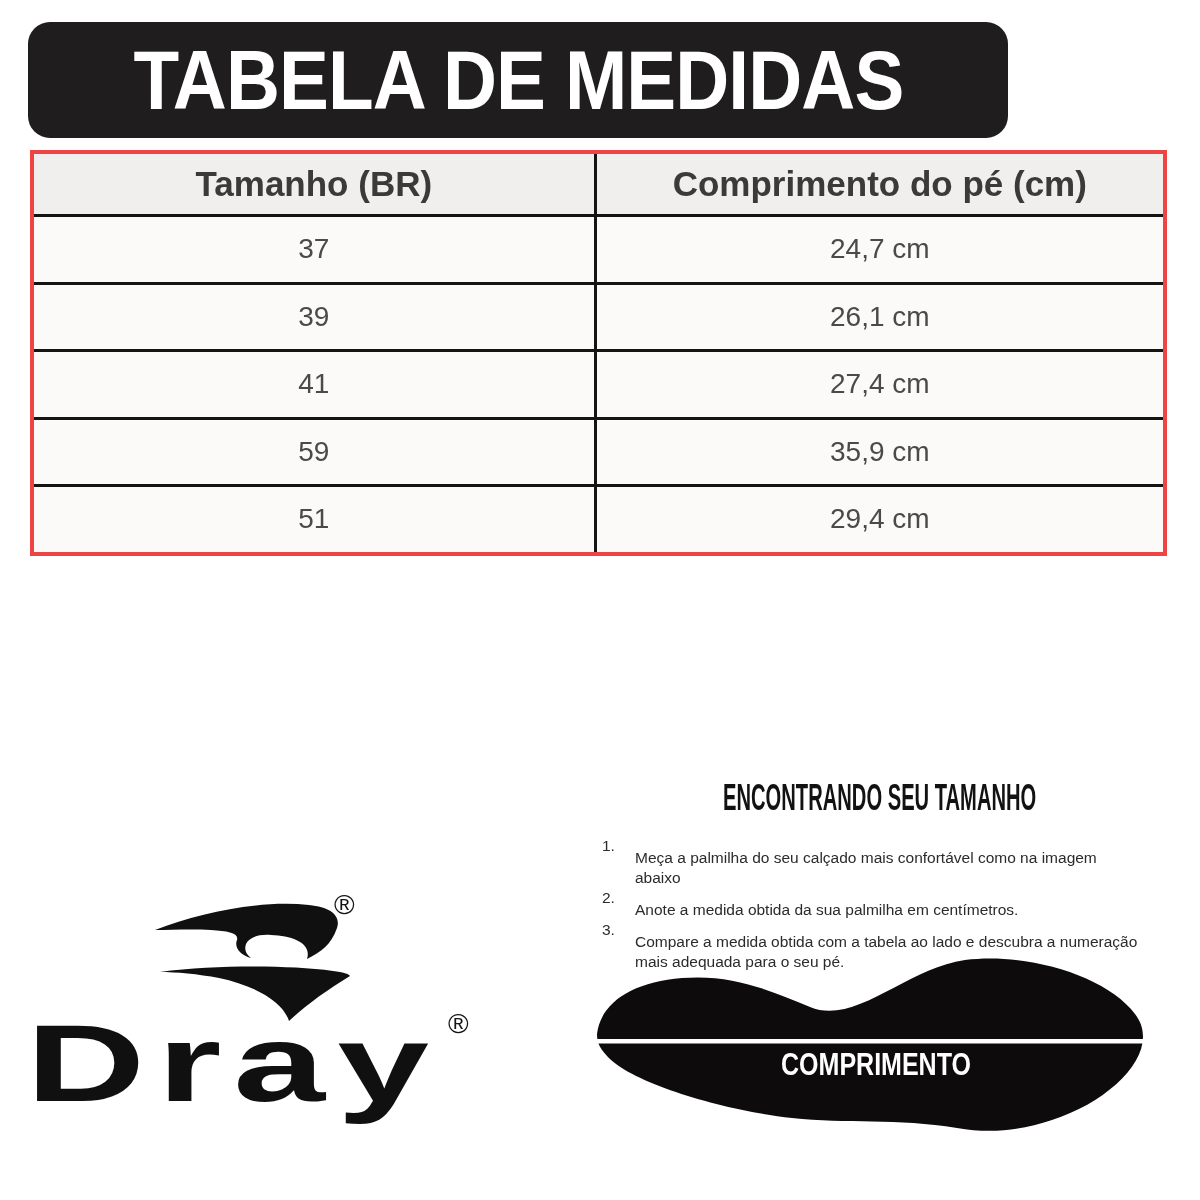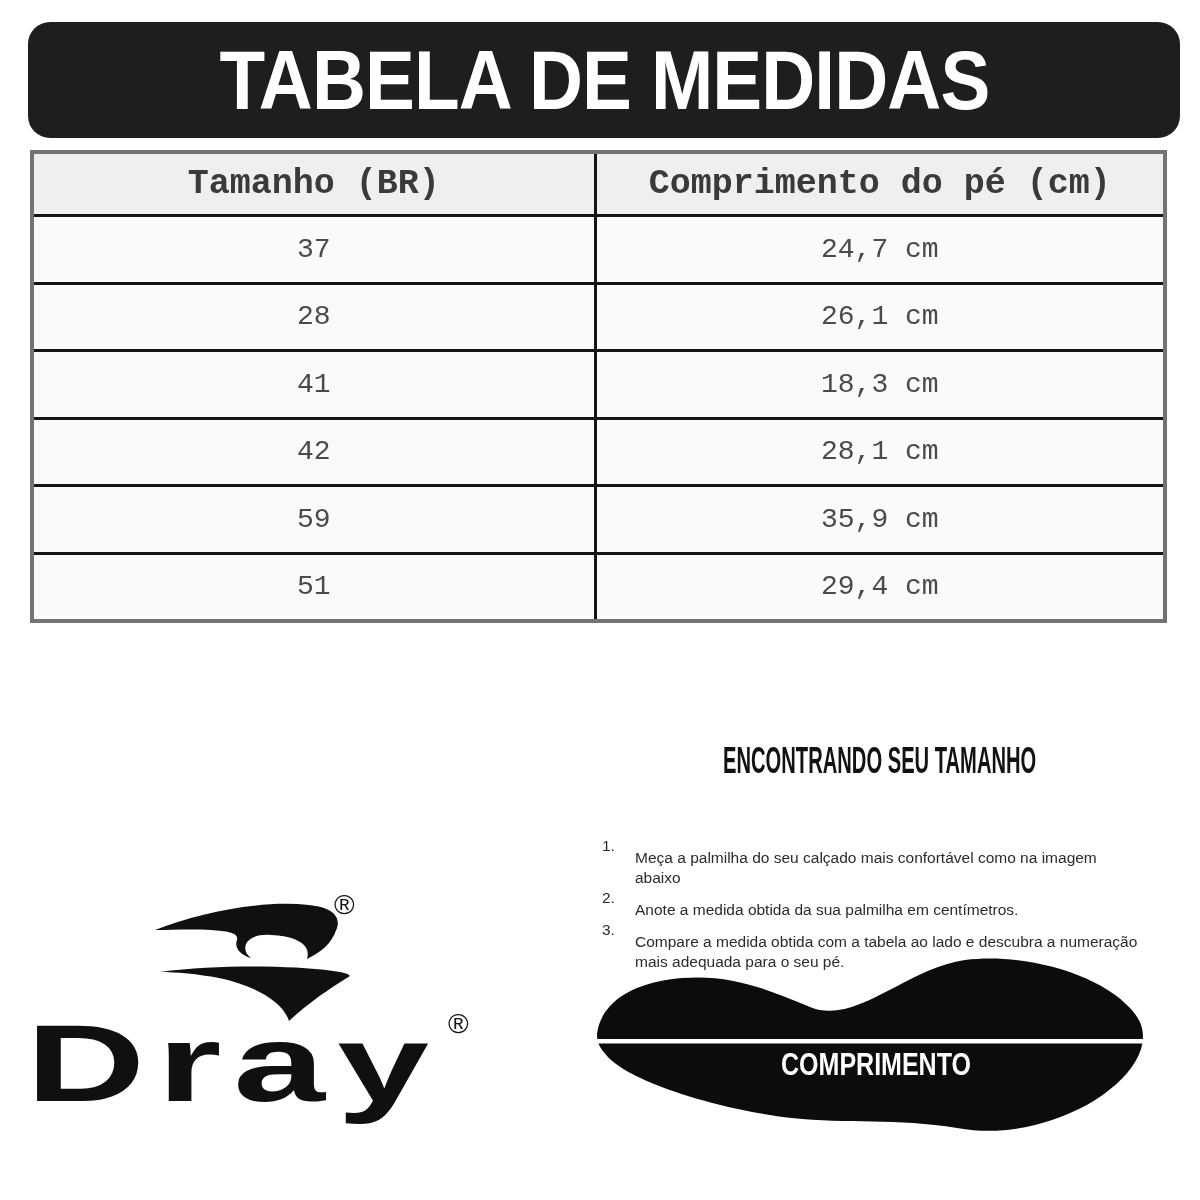--- a/index.html
+++ b/index.html
@@ -1,44 +1,44 @@
 <!DOCTYPE html>
 <html><head>
 <meta charset="utf-8">
 <style>
   html,body{margin:0;padding:0;background:#ffffff;}
   body{width:1200px;height:1200px;position:relative;font-family:"Liberation Sans","DejaVu Sans",sans-serif;overflow:hidden;}
 
   
-  .banner{position:absolute;left:28px;top:22px;width:1152px;height:116px;
+  .banner{position:absolute;left:28px;top:22px;width:980px;height:116px;
     background:#201d1e;border-radius:22px;display:flex;align-items:center;justify-content:center;}
   .banner .title{color:#ffffff;font-size:84px;font-weight:bold;line-height:1;
     white-space:nowrap;display:inline-block;transform:scaleX(0.89);transform-origin:center;
     letter-spacing:-1px;}
 
   
   table.size-table{position:absolute;left:30px;top:150px;width:1137px;
     border-collapse:collapse;table-layout:fixed;}
   table.size-table td{border:3px solid #141414;text-align:center;vertical-align:middle;}
-  table.size-table{border:4px solid #737373;font-family:Liberation Mono, monospace;}
+  table.size-table{border:4px solid #ef4444;}
   table.size-table tr.head td{height:58px;background:#f0efed;color:#3a3a3a;
     font-weight:bold;font-size:35px;}
   table.size-table tr.data td{height:62.5px;background:#fbfaf9;color:#4a4a4a;font-size:28px;}
   td.col-size{width:49.7%;}
   td.col-length{width:50.3%;}
 
   
   .logo-emblem{position:absolute;left:131px;top:880px;width:242px;height:158px;}
   .reg-emblem{position:absolute;left:334px;top:891px;font-size:28px;color:#141414;line-height:1;}
   .wordmark{position:absolute;left:26px;top:1008px;font-size:110px;font-weight:bold;color:#101010;
     line-height:1;letter-spacing:8px;transform:scaleX(1.5);transform-origin:left top;white-space:nowrap;}
   .reg-word{position:absolute;left:448px;top:1010px;font-size:28px;color:#141414;line-height:1;}
 
   
-  .instr-heading{position:absolute;left:600px;top:742px;width:460px;text-align:center;
+  .instr-heading{position:absolute;left:600px;top:779px;width:460px;text-align:center;
     font-size:36px;font-weight:bold;color:#121212;line-height:38px;white-space:nowrap;}
   .instr-heading .squeeze{display:inline-block;transform:scaleX(0.56);transform-origin:center;}
   .instr-list{position:absolute;left:602px;top:836px;width:545px;font-size:15.5px;
     color:#2b2b2b;line-height:20px;}
   .instr-item{display:flex;}
   .instr-item .num{width:33px;flex:0 0 33px;}
   .instr-item .txt{width:505px;margin-top:12px;}
 
   
   .insole{position:absolute;left:597px;top:956px;width:546px;height:184px;}
@@ -55,30 +55,26 @@
   <tbody>
     <tr class="head">
       <td class="col-size">Tamanho (BR)</td>
       <td class="col-length">Comprimento do pé (cm)</td>
     </tr>
     <tr class="data">
       <td class="col-size">37</td>
       <td class="col-length">24,7 cm</td>
     </tr>
     <tr class="data">
-      <td class="col-size">28</td>
+      <td class="col-size">39</td>
       <td class="col-length">26,1 cm</td>
     </tr>
     <tr class="data">
       <td class="col-size">41</td>
-      <td class="col-length">18,3 cm</td>
-    </tr>
-    <tr class="data">
-      <td class="col-size">42</td>
-      <td class="col-length">28,1 cm</td>
+      <td class="col-length">27,4 cm</td>
     </tr>
     <tr class="data">
       <td class="col-size">59</td>
       <td class="col-length">35,9 cm</td>
     </tr>
     <tr class="data">
       <td class="col-size">51</td>
       <td class="col-length">29,4 cm</td>
     </tr>
   </tbody>

